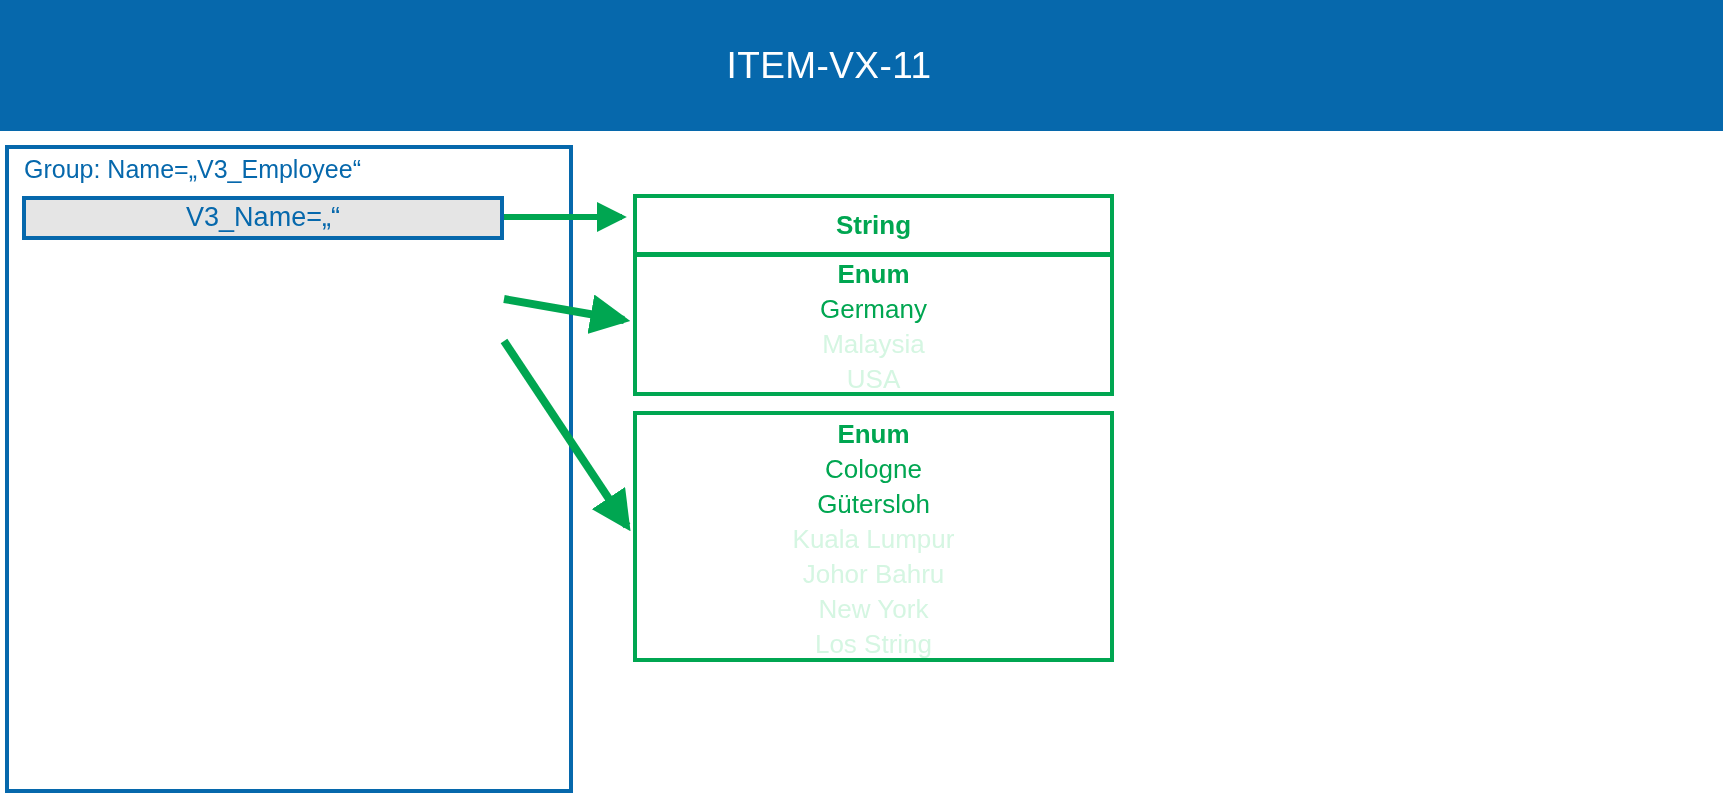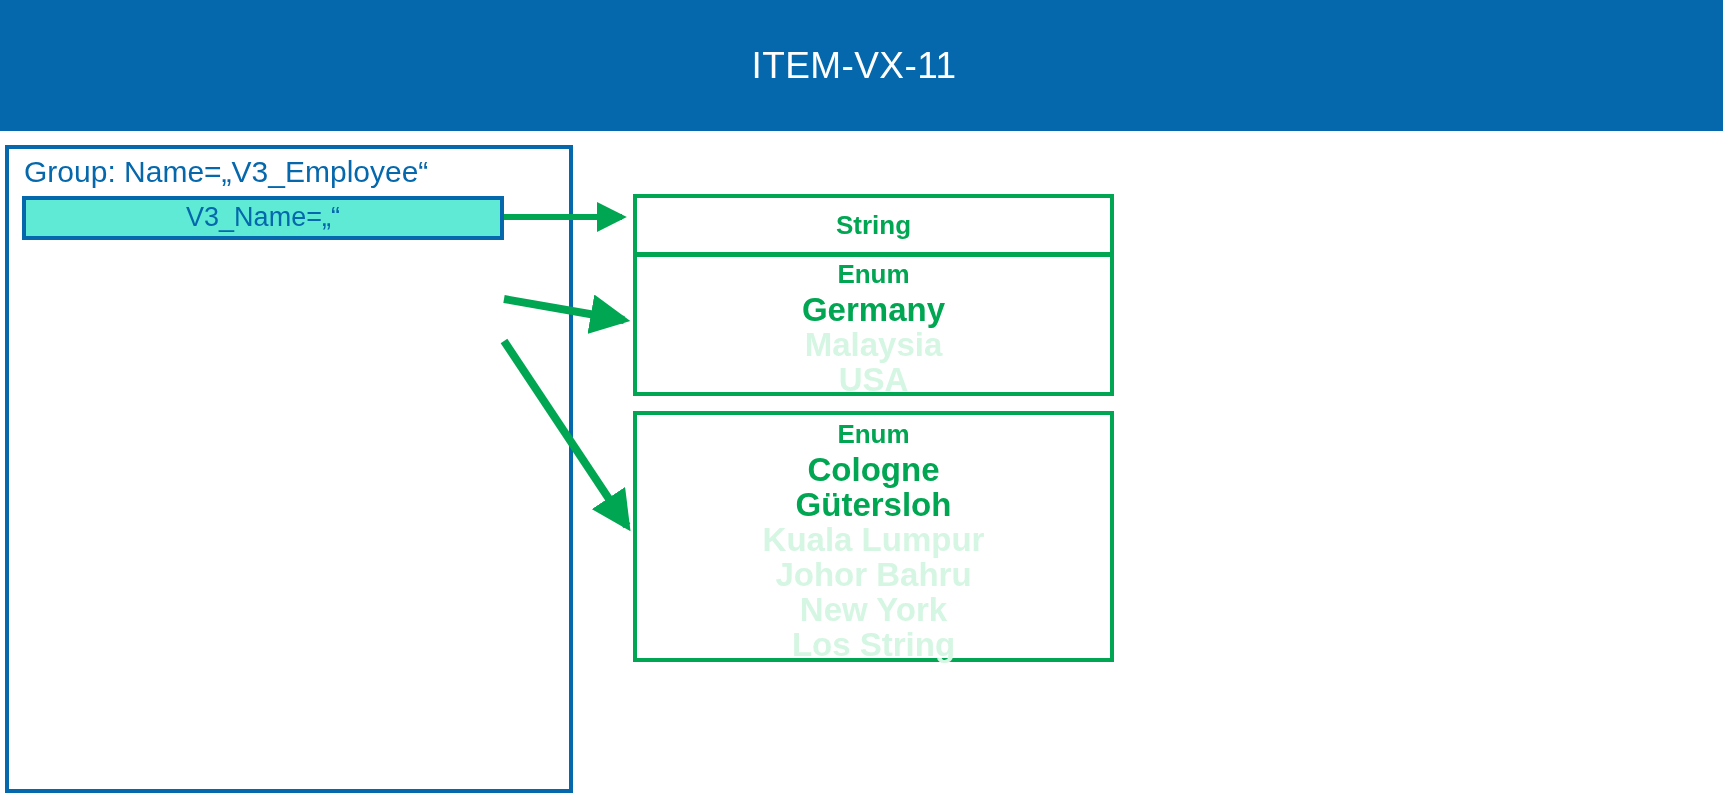--- a/index.html
+++ b/index.html
@@ -34,52 +34,51 @@
     width: 1658px;
     height: 131px;
     display: flex;
     align-items: center;
     justify-content: center;
     color: #ffffff;
     font-size: 37px;
     font-weight: 400;
     letter-spacing: 0.4px;
     white-space: nowrap;
-    margin-left: 25px;
   }
 
   
   #group-panel {
     position: absolute;
     left: 5px;
     top: 145px;
     width: 568px;
     height: 648px;
     border: 4px solid #0668AC;
     box-sizing: border-box;
     background: #ffffff;
   }
   #group-label {
     position: absolute;
     left: 24px;
     top: 155px;
     color: #0668AC;
-    font-size: 30px;
+    font-size: 25px;
     font-weight: 400;
     white-space: nowrap;
   }
 
   .field-box {
     position: absolute;
     left: 22px;
     width: 482px;
     height: 44px;
     border: 4px solid #0668AC;
     box-sizing: border-box;
-    background: #5eead4;
+    background: #e5e5e5;
     display: flex;
     align-items: center;
     justify-content: center;
   }
   .field-box .field-text {
     color: #0668AC;
     font-size: 27px;
     font-weight: 400;
     white-space: nowrap;
     transform: translateY(-1px);
@@ -119,22 +118,22 @@
 
   .type-title {
     color: #00A651;
     font-size: 26px;
     font-weight: 700;
     line-height: 35px;
     white-space: nowrap;
   }
   .enum-value {
     color: #00A651;
-    font-size: 33px;
-    font-weight: 700;
+    font-size: 26px;
+    font-weight: 400;
     line-height: 35px;
     white-space: nowrap;
   }
   .enum-value.inactive {
     color: #D5F6E2;
   }
 
   
   #connectors {
     position: absolute;

